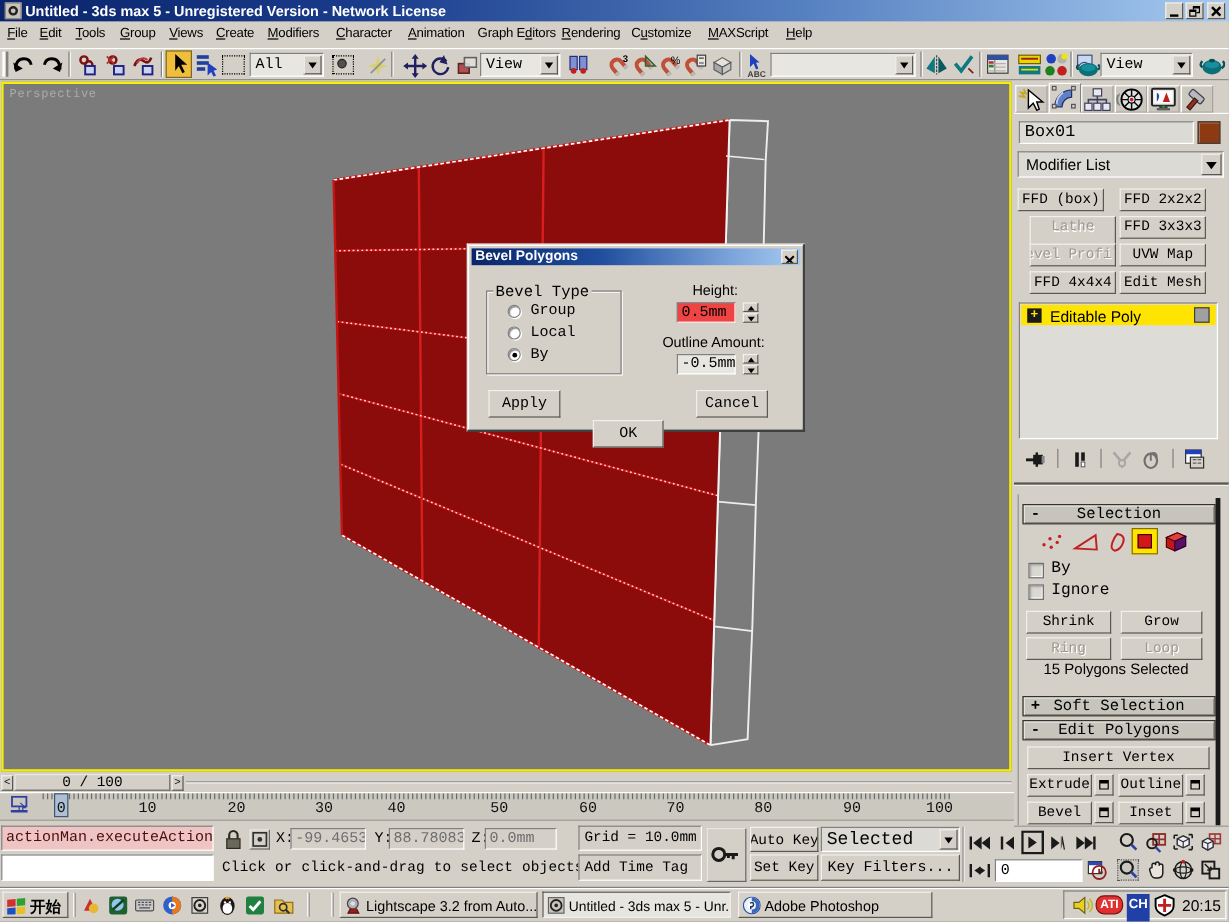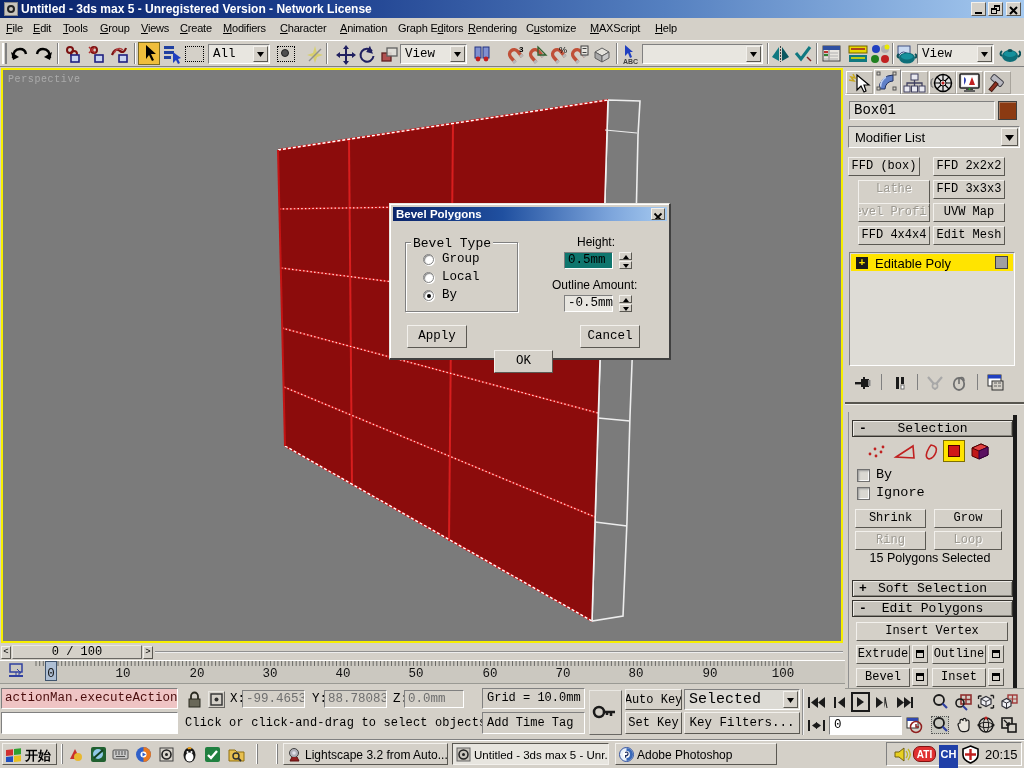--- a/index.html
+++ b/index.html
@@ -631,21 +631,21 @@
       <line x1="776.3" y1="0" x2="776.3" y2="5" stroke="#6A6A66" stroke-width="1"></line>
       <line x1="780.0" y1="0" x2="780.0" y2="5" stroke="#6A6A66" stroke-width="1"></line>
       <line x1="783.7" y1="0" x2="783.7" y2="5" stroke="#6A6A66" stroke-width="1"></line>
       <line x1="787.3" y1="0" x2="787.3" y2="5" stroke="#6A6A66" stroke-width="1"></line>
       <line x1="791.0" y1="0" x2="791.0" y2="5" stroke="#6A6A66" stroke-width="1"></line>
     </svg>
 <div class="abs mono" style="left:30px;top:667px;width:40px;text-align:center;font-size:12.5px;color:#111;">0</div>
 <div class="abs mono" style="left:103px;top:667px;width:40px;text-align:center;font-size:12.5px;color:#111;">10</div>
 <div class="abs mono" style="left:177px;top:667px;width:40px;text-align:center;font-size:12.5px;color:#111;">20</div>
 <div class="abs mono" style="left:250px;top:667px;width:40px;text-align:center;font-size:12.5px;color:#111;">30</div>
-<div class="abs mono" style="left:323px;top:667px;width:40px;text-align:center;font-size:12.5px;color:#111;">40</div>
+<div class="abs mono" style="left:323px;top:667px;width:40px;text-align:left;font-size:12.5px;color:#111;">40</div>
 <div class="abs mono" style="left:396px;top:667px;width:40px;text-align:center;font-size:12.5px;color:#111;">50</div>
 <div class="abs mono" style="left:470px;top:667px;width:40px;text-align:center;font-size:12.5px;color:#111;">60</div>
 <div class="abs mono" style="left:543px;top:667px;width:40px;text-align:center;font-size:12.5px;color:#111;">70</div>
 <div class="abs mono" style="left:616px;top:667px;width:40px;text-align:center;font-size:12.5px;color:#111;">80</div>
 <div class="abs mono" style="left:690px;top:667px;width:40px;text-align:center;font-size:12.5px;color:#111;">90</div>
 <div class="abs mono" style="left:763px;top:667px;width:40px;text-align:center;font-size:12.5px;color:#111;">100</div>
 <div class="abs" style="left:45px;top:661px;width:12px;height:20px;background:#AEBFD4;border:1px solid #40556E;"></div>
 <div class="abs mono" style="left:45px;top:667px;width:12px;text-align:center;font-size:12.5px;color:#111;">0</div>
 </div>
 
@@ -876,21 +876,21 @@
 <div class="abs mono" style="left:52px;top:48px;font-size:12.5px;">Group</div>
 <div class="abs" style="left:33px;top:68px;width:11px;height:11px;border-radius:50%;background:#fff;border:1px solid #808080;box-shadow:inset 1px 1px 1px #888, 1px 1px 0 #fff;"></div>
 <div class="abs mono" style="left:52px;top:66px;font-size:12.5px;">Local</div>
 <div class="abs" style="left:33px;top:86px;width:11px;height:11px;border-radius:50%;background:#fff;border:1px solid #808080;box-shadow:inset 1px 1px 1px #888, 1px 1px 0 #fff;">
         <div class="abs" style="left:2.5px;top:2.5px;width:4px;height:4px;border-radius:50%;background:#000;"></div>
       </div>
 <div class="abs mono" style="left:52px;top:84px;font-size:12.5px;">By</div>
 </div>
   <div class="abs" style="left:176px;top:31px;width:60px;text-align:center;font-size:12px;">Height:</div>
   <div class="abs" style="left:162px;top:74px;width:92px;font-size:12px;">Outline Amount:</div>
-  <div class="abs sunken mono" style="left:174px;top:48px;width:49px;height:17px;background:#0f766e;font-size:12.5px;line-height:15px;padding-left:3px;">0.5mm</div>
+  <div class="abs sunken mono" style="left:174px;top:48px;width:49px;height:17px;background:#ef4444;font-size:12.5px;line-height:15px;padding-left:3px;">0.5mm</div>
   <div class="abs sunken mono" style="left:174px;top:91px;width:49px;height:17px;background:#E8E6E0;font-size:12.5px;line-height:15px;padding-left:3px;">-0.5mm</div>
   <div id="spinners">
 <div class="abs btn" style="left:229px;top:48px;width:13px;height:8px;">
         <div style="position:absolute;left:2.5px;top:1.5px;width:0;height:0;border-left:3px solid transparent;border-right:3px solid transparent;border-bottom:4px solid #000;"></div>
       </div>
 <div class="abs btn" style="left:229px;top:57px;width:13px;height:8px;">
         <div style="position:absolute;left:2.5px;top:1.5px;width:0;height:0;border-left:3px solid transparent;border-right:3px solid transparent;border-top:4px solid #000;"></div>
       </div>
 <div class="abs btn" style="left:229px;top:91px;width:13px;height:8px;">
         <div style="position:absolute;left:2.5px;top:1.5px;width:0;height:0;border-left:3px solid transparent;border-right:3px solid transparent;border-bottom:4px solid #000;"></div>

